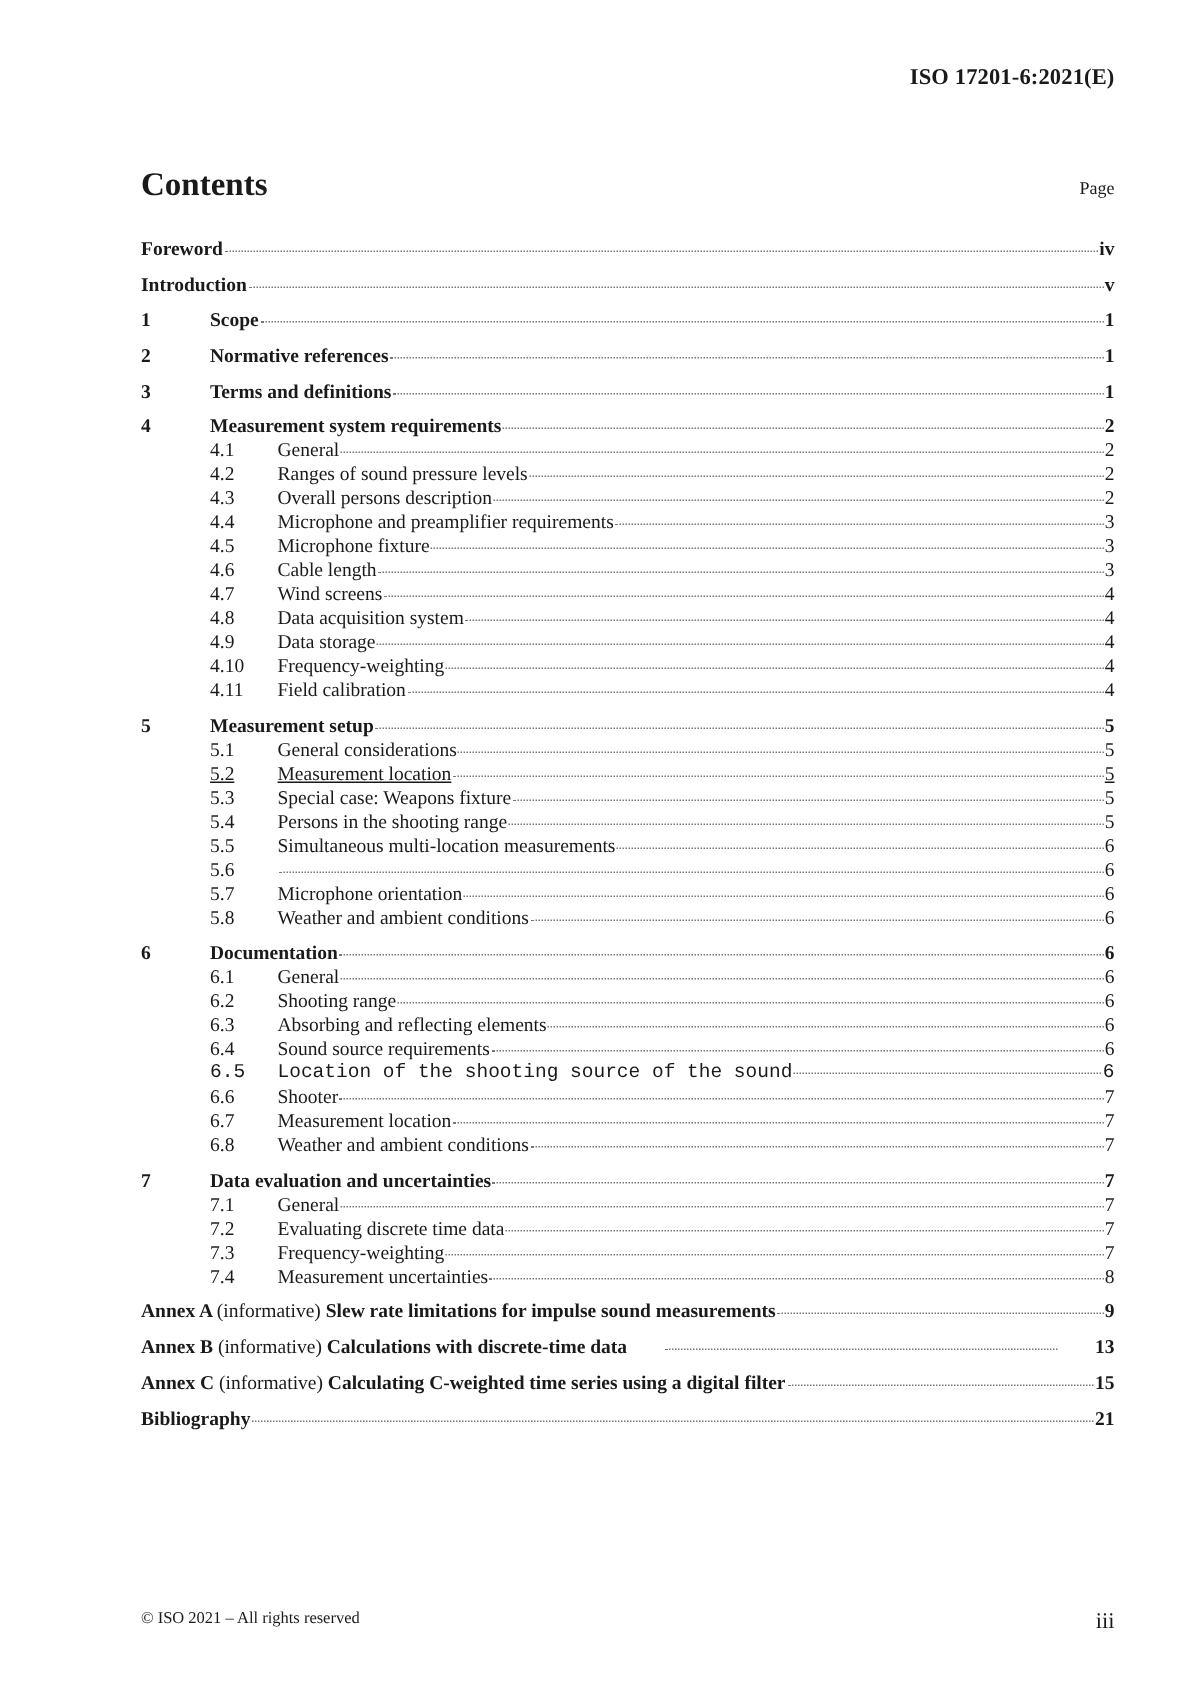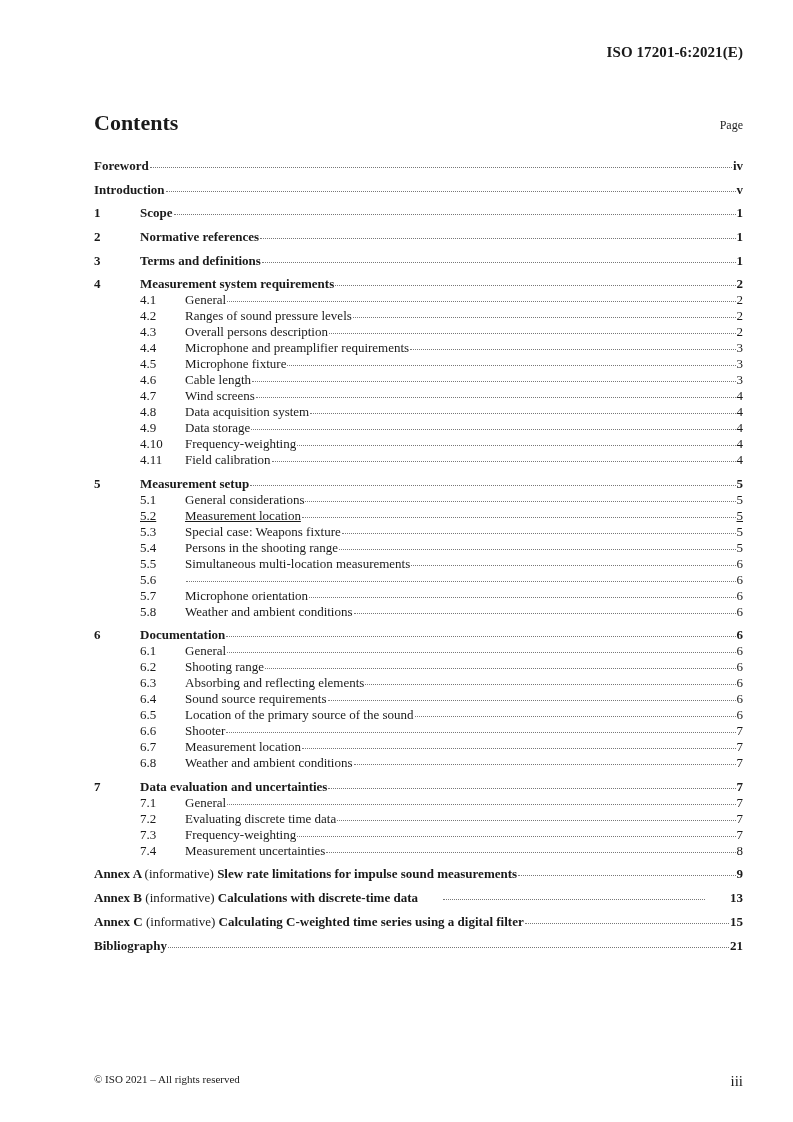--- a/index.html
+++ b/index.html
@@ -205,23 +205,23 @@
       <span class="txt">Absorbing and reflecting elements</span>
       <span class="dots"></span>
       <span class="pg">6</span>
     </div>
     <div class="row sub" style="top: 691.4px;">
       <span class="num">6.4</span>
       <span class="txt">Sound source requirements</span>
       <span class="dots"></span>
       <span class="pg">6</span>
     </div>
-    <div class="row sub" style="top: 707.4px;">
+    <div class="row sub" style="top: 707.4px; font-family: Liberation Mono, monospace;">
       <span class="num">6.5</span>
-      <span class="txt">Location of the primary source of the sound</span>
+      <span class="txt">Location of the shooting source of the sound</span>
       <span class="dots"></span>
       <span class="pg">6</span>
     </div>
     <div class="row sub" style="top: 723.4px;">
       <span class="num">6.6</span>
       <span class="txt">Shooter</span>
       <span class="dots"></span>
       <span class="pg">7</span>
     </div>
     <div class="row sub" style="top: 739.4px;">

